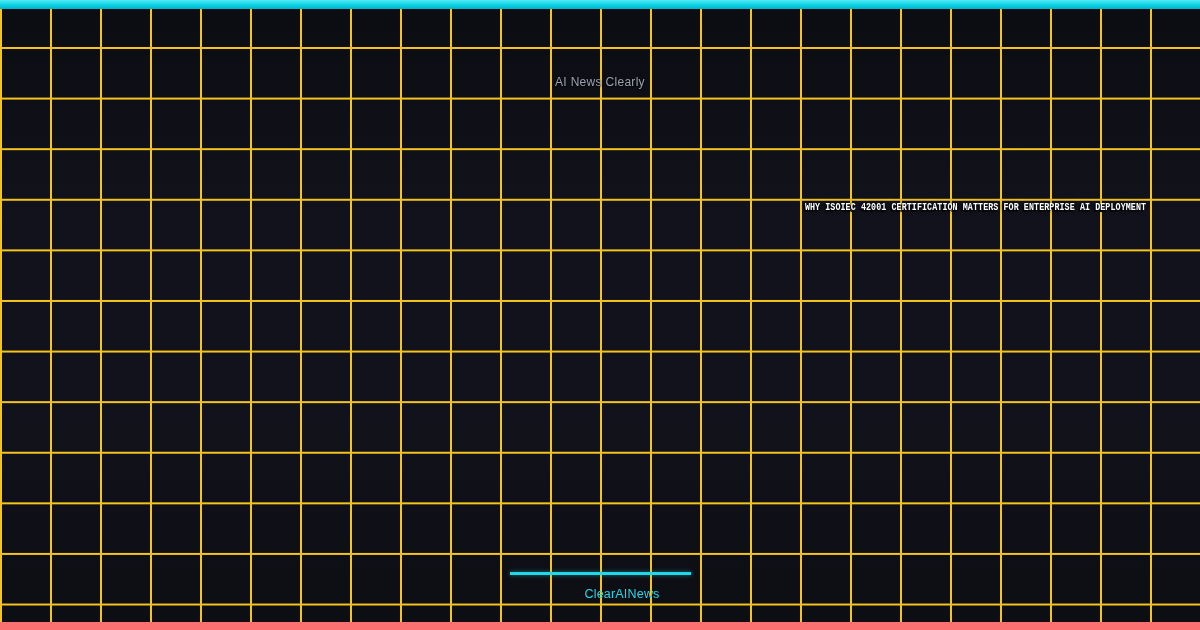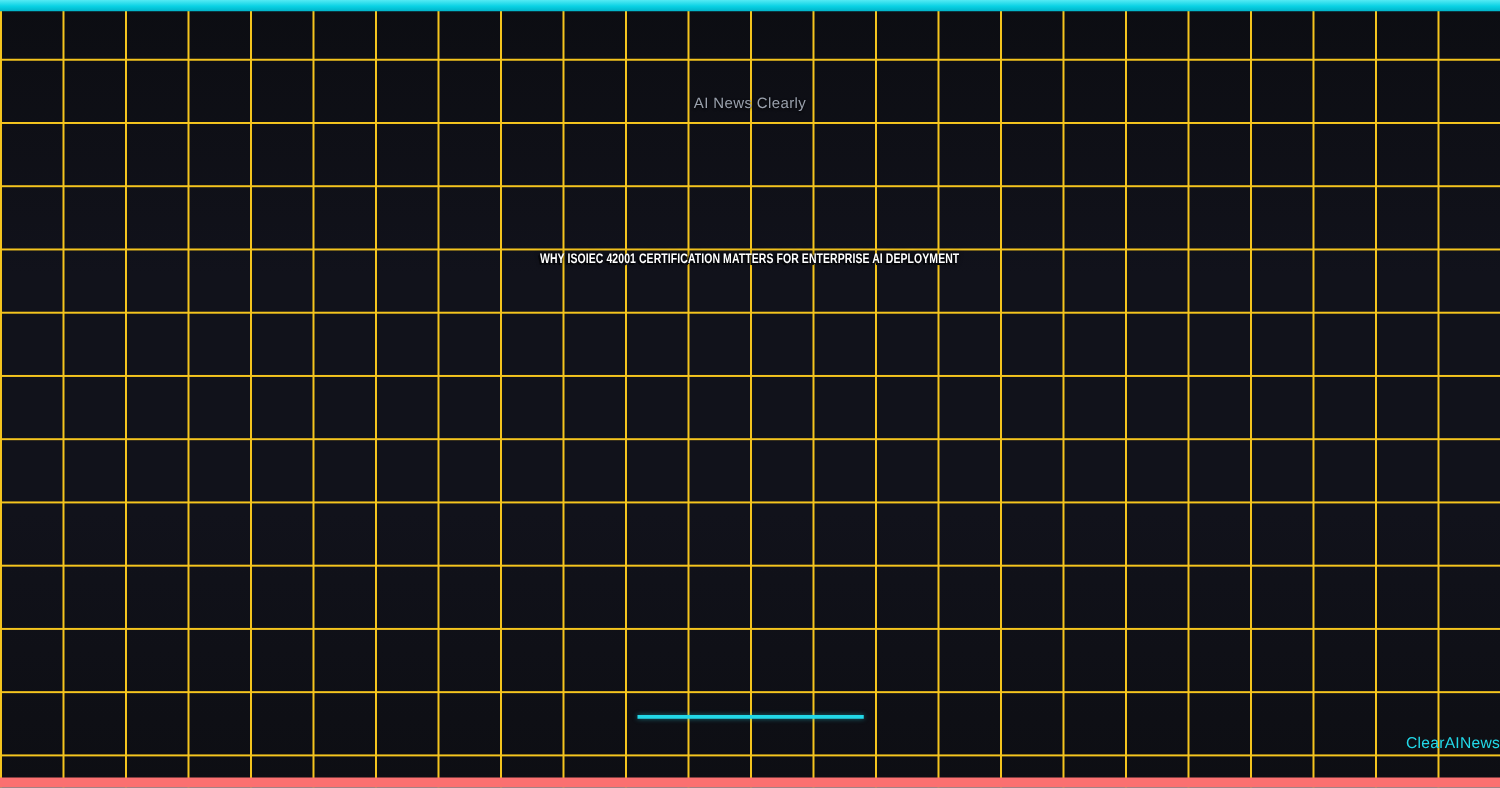--- a/index.html
+++ b/index.html
@@ -50,22 +50,23 @@
     letter-spacing:0.3px;
     color:var(--header-text);
     text-shadow:0 1px 2px rgba(0,0,0,0.8);
     z-index:3;
     margin-top:44px;
   }
   .title-row{
     position:absolute;
     top:201px;left:0;right:0;
     display:flex;
-    justify-content:center;
+    justify-content:flex-end;
     z-index:3;
+    font-family:Liberation Mono, monospace;
   }
   .card-title{
     display:inline-block;
     white-space:nowrap;
     font-size:11px;
     font-weight:bold;
     letter-spacing:0.1px;
     color:var(--title-text);
     transform:scaleX(0.76);
     transform-origin:center;
@@ -78,21 +79,21 @@
     position:absolute;
     top:572px;left:510px;
     width:181px;height:3px;
     background:var(--accent-cyan);
     box-shadow:0 0 4px rgba(34,216,232,0.5);
     z-index:3;
   }
   .footer-brand{
     position:absolute;
     top:587px;left:0;right:0;
-    text-align:right;
+    text-align:center;
     font-size:12.5px;
     letter-spacing:0.2px;
     color:var(--accent-cyan);
     z-index:3;
     margin-left:44px;
   }
 </style>
 </head>
 <body>
 

